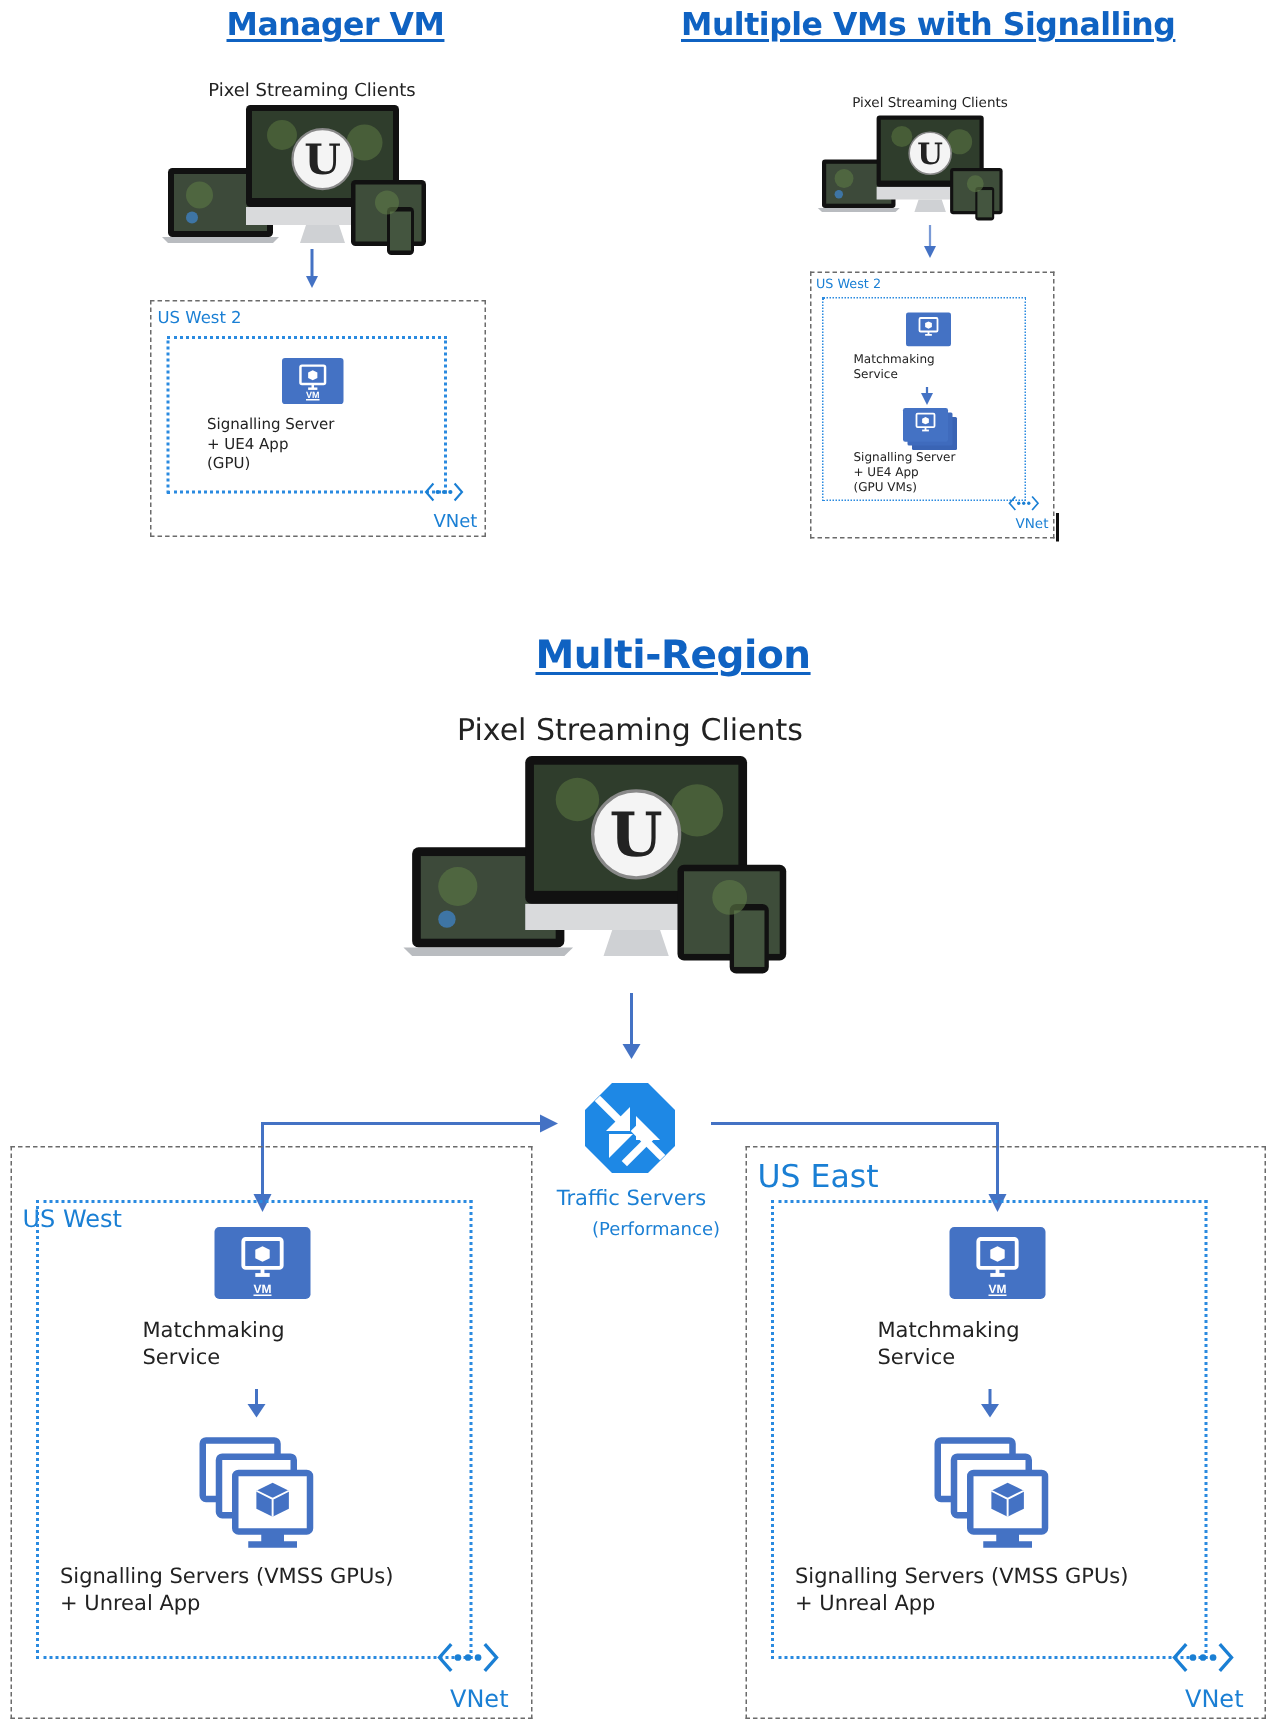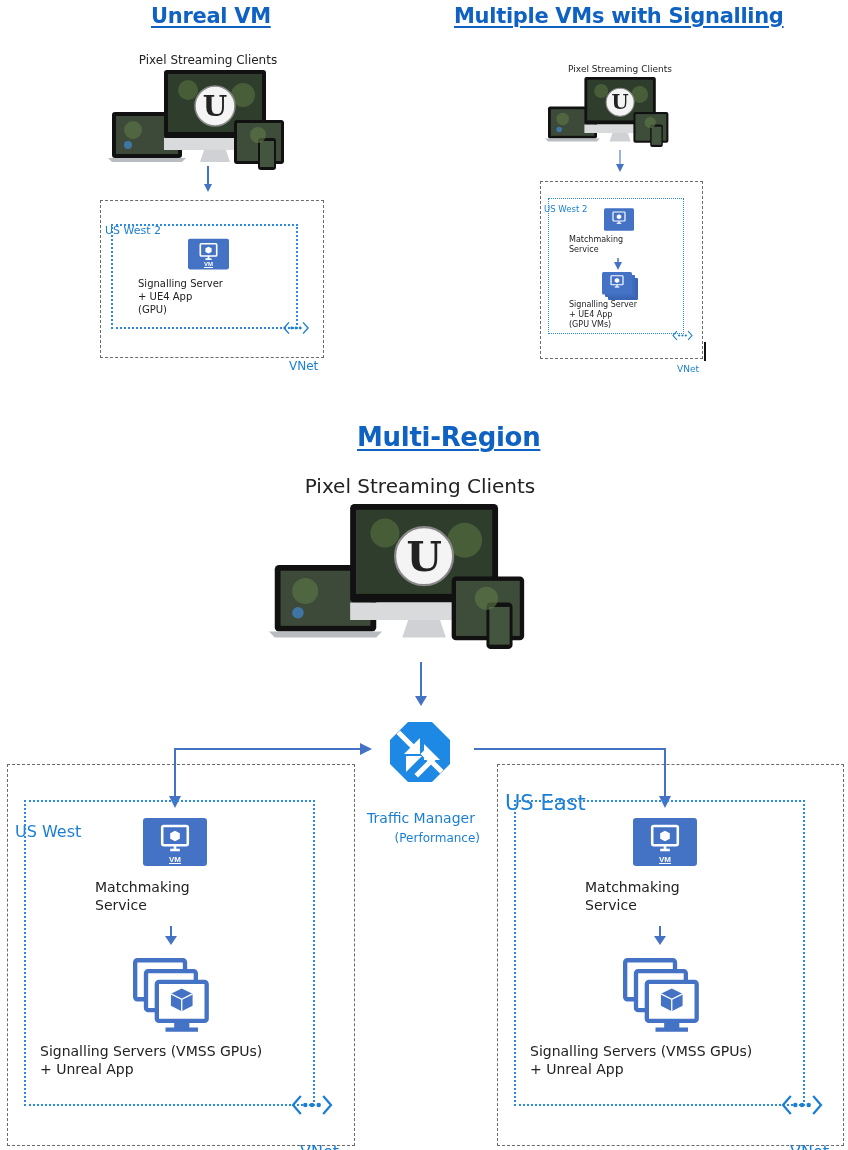--- a/index.html
+++ b/index.html
@@ -1,20 +1,20 @@
 <!DOCTYPE html>
 <html><head>
 <meta charset="utf-8">
 <style>
   html,body{margin:0;padding:0;background:#ffffff;}
   body{width:848px;height:1150px;position:relative;overflow:hidden;font-family:"Liberation Sans",sans-serif;color:#222;}
   .abs{position:absolute;text-decoration:underline;}
   .title{position:absolute;font-weight:bold;color:#0f62c2;text-decoration:underline;text-decoration-thickness:2px;text-underline-offset:3px;white-space:nowrap;font-family:"DejaVu Sans",sans-serif;letter-spacing:-0.3px;}
   .caption{position:absolute;text-align:center;color:#222;white-space:nowrap;font-family:"DejaVu Sans",sans-serif;}
-  .blue-label{position:absolute;color:#1a7fd4;white-space:nowrap;font-family:"DejaVu Sans",sans-serif;margin-top:19px;}
+  .blue-label{position:absolute;color:#1a7fd4;white-space:nowrap;font-family:"DejaVu Sans",sans-serif;}
   .outer-box{position:absolute;border:1.5px dashed #6b6b6b;box-sizing:border-box;}
   .inner-box{position:absolute;border:2px dotted #2a8ae0;box-sizing:border-box;}
   .centered-text{position:absolute;text-align:left;color:#222;font-family:"DejaVu Sans",sans-serif;line-height:1.3;}
   svg{position:absolute;overflow:visible;}
   .cursor-line{position:absolute;left:704px;top:342px;width:1.5px;height:19px;background:#111;}
 </style>
 </head>
 <body>
 
 <svg width="0" height="0" style="position:absolute">
@@ -73,21 +73,21 @@
       <rect x="2" y="2" width="46" height="36" rx="2" fill="#fff" stroke="#4472c4" stroke-width="4"></rect>
       <rect x="12" y="12" width="46" height="36" rx="2" fill="#fff" stroke="#4472c4" stroke-width="4"></rect>
       <rect x="22" y="22" width="46" height="36" rx="2" fill="#fff" stroke="#4472c4" stroke-width="4"></rect>
       <path d="M38,58 L52,58 L52,64 L60,64 L60,68 L30,68 L30,64 L38,64 Z" fill="#4472c4"></path>
       <path d="M45,28 L55,33 L55,44 L45,49 L35,44 L35,33 Z" fill="#4472c4"></path>
       <path d="M35,33 L45,38 L55,33 M45,38 L45,49" stroke="#fff" stroke-width="1.2" fill="none"></path>
     </g>
   </defs>
 </svg>
 
-<div class="title" style="left:151px;top:4px;font-size:21px;">Unreal VM</div>
+<div class="title" style="left:151px;top:4px;font-size:21px;">Manager VM</div>
 <div class="caption" style="left:108px;top:53px;width:200px;font-size:12px;">Pixel Streaming Clients</div>
 <svg style="left:102px;top:70px;" width="190" height="100" viewBox="0 0 178 100">
     <use href="#devices"></use>
   </svg>
 <svg style="left:200px;top:166px;" width="16" height="28">
   <line x1="8" y1="0" x2="8" y2="22" stroke="#4472c4" stroke-width="2" marker-end="url(#arrowhead-sm)"></line>
 </svg>
 <div class="outer-box" style="left:100px;top:200px;width:224px;height:158px;"></div>
 <div class="blue-label" style="left:105px;top:205px;font-size:11px;">US West 2</div>
 <div class="inner-box" style="left:111px;top:224px;width:187px;height:105px;"></div>
@@ -159,21 +159,21 @@
   <path d="M18,0 L42,0 L60,18 L60,42 L42,60 L18,60 L0,42 L0,18 Z" fill="#1e88e5"></path>
   <path d="M10,12 L26,28" stroke="#fff" stroke-width="5" stroke-linecap="square"></path>
   <path d="M30,16 L30,32 L14,32 Z" fill="#fff"></path>
   <path d="M50,48 L34,32" stroke="#fff" stroke-width="5" stroke-linecap="square"></path>
   <path d="M30,44 L30,28 L46,28 Z" fill="#fff" opacity="0"></path>
   <path d="M28,52 L44,36" stroke="#fff" stroke-width="5" stroke-linecap="square"></path>
   <path d="M26,32 L26,48 L42,32 Z" fill="#fff" opacity="0"></path>
   <path d="M22,56 L22,40 L38,40 Z" fill="#fff" transform="translate(-6,-6)"></path>
   <path d="M48,36 L48,52 L32,52 Z" fill="#fff" transform="translate(2,-14) rotate(90 40 44)"></path>
 </svg>
-<div class="blue-label" style="left:362px;top:791px;width:118px;text-align:center;font-size:14px;">Traffic Manager</div>
+<div class="blue-label" style="left:362px;top:791px;width:118px;text-align:center;font-size:14px;">Traffic Servers</div>
 <div class="blue-label" style="left:362px;top:812px;width:118px;text-align:right;font-size:12px;">(Performance)</div>
 
 <svg style="left:0;top:0;" width="848" height="1150">
 
   <polyline points="175,806 175,749 360,749" fill="none" stroke="#4472c4" stroke-width="2"></polyline>
   <path d="M360,743 L372,749 L360,755 Z" fill="#4472c4"></path>
   <path d="M169,796 L181,796 L175,808 Z" fill="#4472c4"></path>
 
   <polyline points="474,749 665,749 665,800" fill="none" stroke="#4472c4" stroke-width="2"></polyline>
   <path d="M659,796 L671,796 L665,808 Z" fill="#4472c4"></path>

